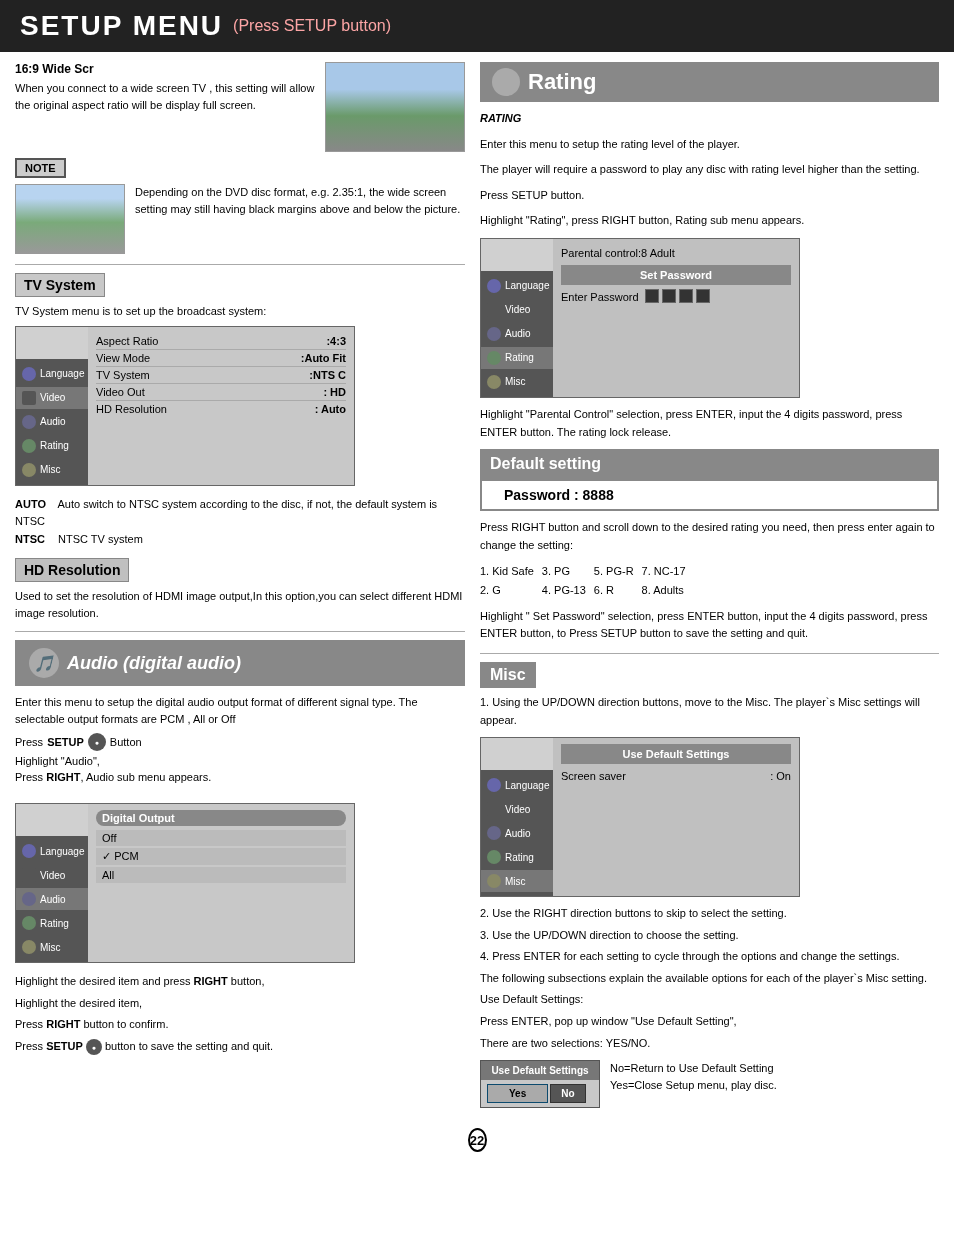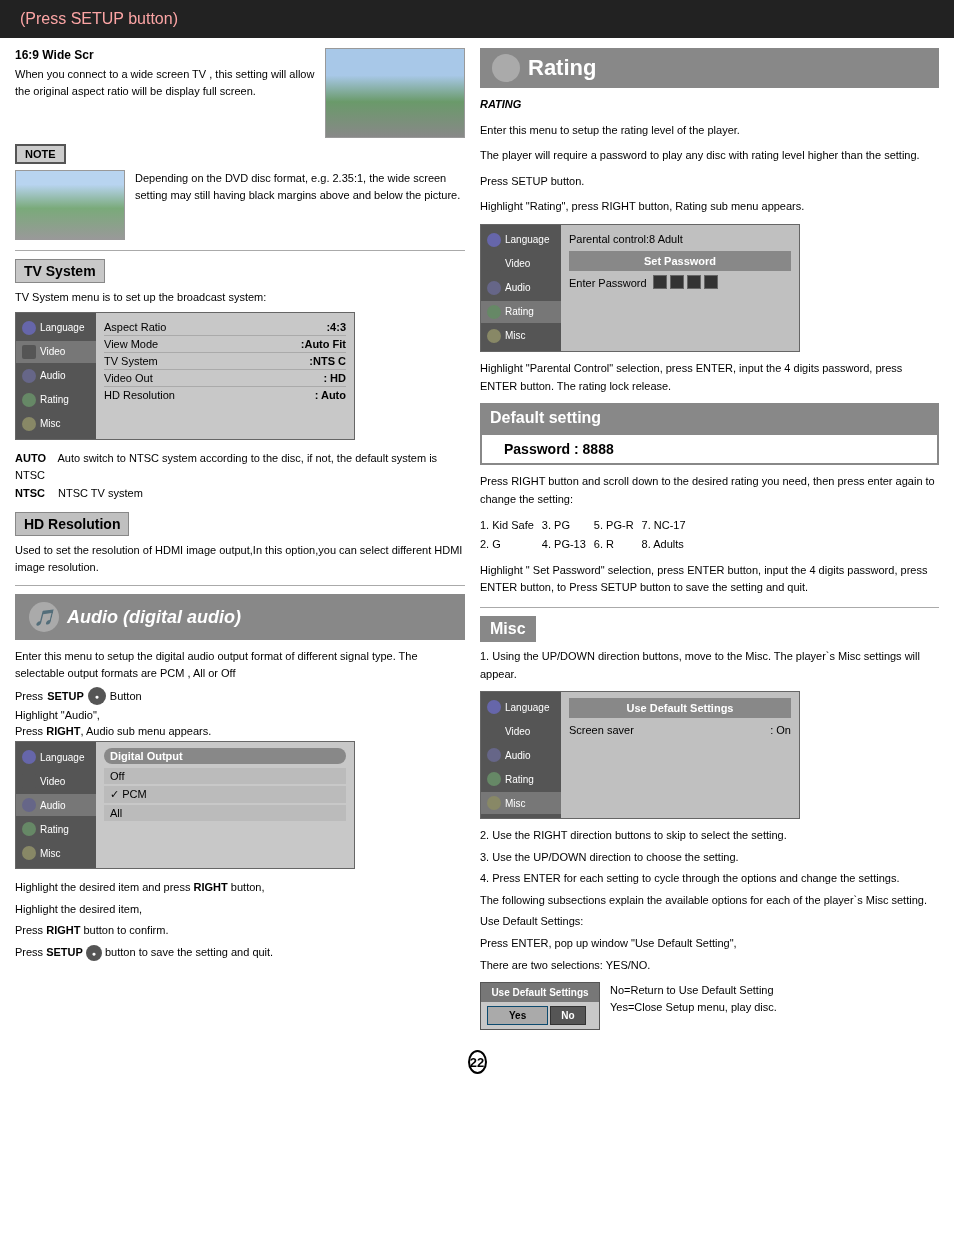--- a/index.html
+++ b/index.html
@@ -112,25 +112,26 @@
     
     .menu-ui {
       display: flex;
       border: 1px solid #666;
       background: #d0d0d0;
       margin-bottom: 10px;
       width: 340px;
     }
     .menu-sidebar {
       background: #555;
-      width: 80px;
+      width: 72px;
       padding: 4px 0;
       display: flex;
       flex-direction: column;
       gap: 2px;
+      margin-top: 32px;
     }
     .menu-sidebar-item {
       color: #fff;
       font-size: 10px;
       padding: 4px 6px;
       display: flex;
       align-items: center;
       gap: 4px;
       cursor: pointer;
     }
@@ -478,41 +479,42 @@
       background: #fff;
       border: 2px solid #000;
       border-radius: 50%;
       align-items: center;
       justify-content: center;
       font-size: 13px;
       font-weight: bold;
     }
     .press-right-bold {
       font-size: 11px;
-      margin-bottom: 4px;
+      margin-bottom: 20px;
     }
 
     
     .bottom-instruction {
       font-size: 11px;
       line-height: 1.6;
       margin-bottom: 4px;
     }
 
     
     .divider {
       border: none;
       border-top: 1px solid #aaa;
       margin: 8px 0;
     }
   </style>
 </head>
 <body>
 
 <div class="header">
+  <span class="header-title">SETUP MENU</span>
   <span class="header-subtitle">(Press SETUP button)</span>
 </div>
 
 <div class="main-content">
 
   <div class="left-col">
 
     <div class="wide-screen-section">
       <div class="wide-screen-top">
         <div>

